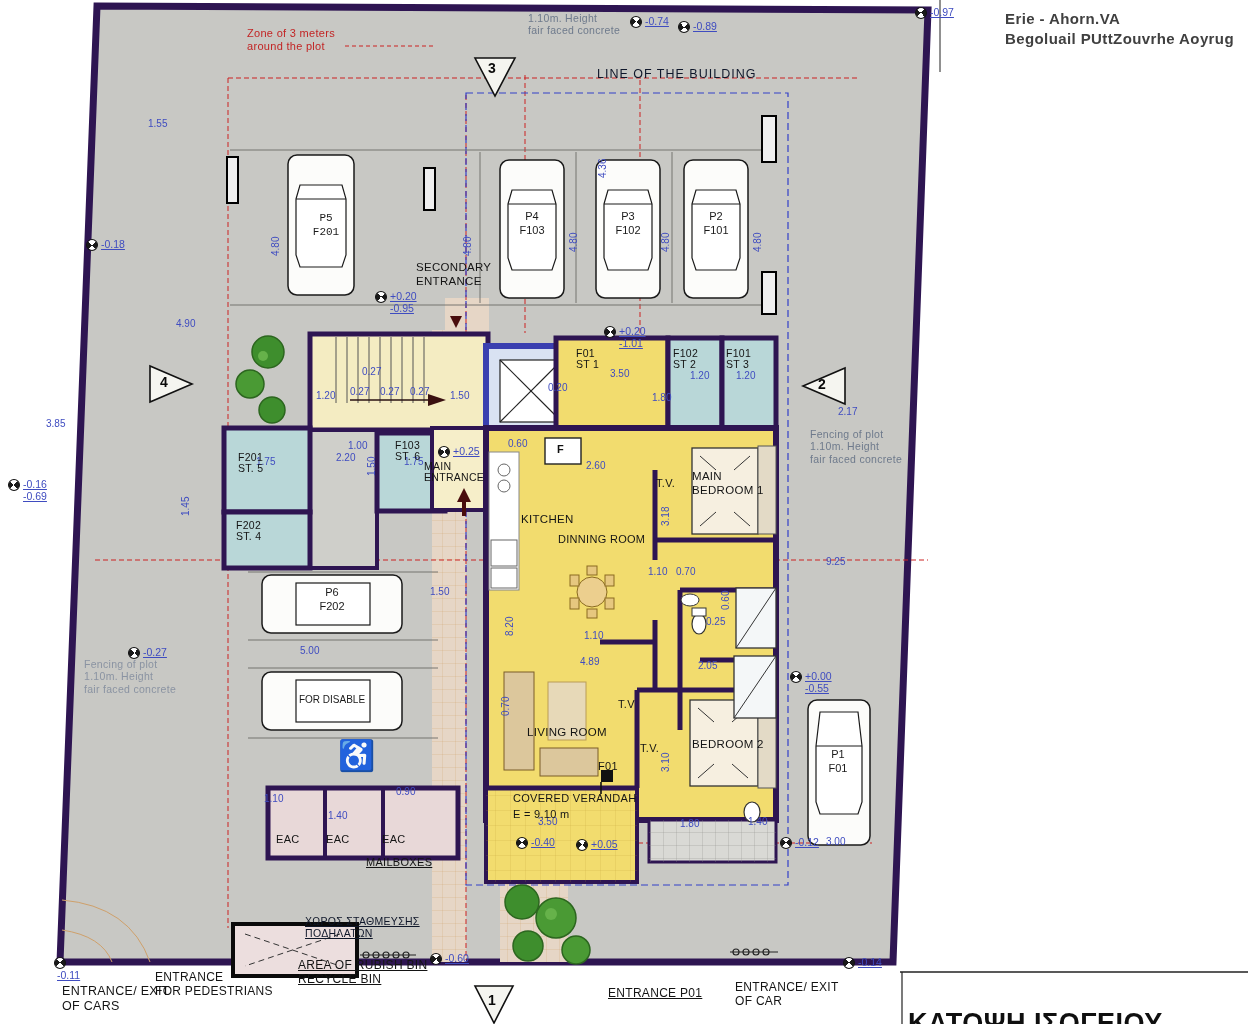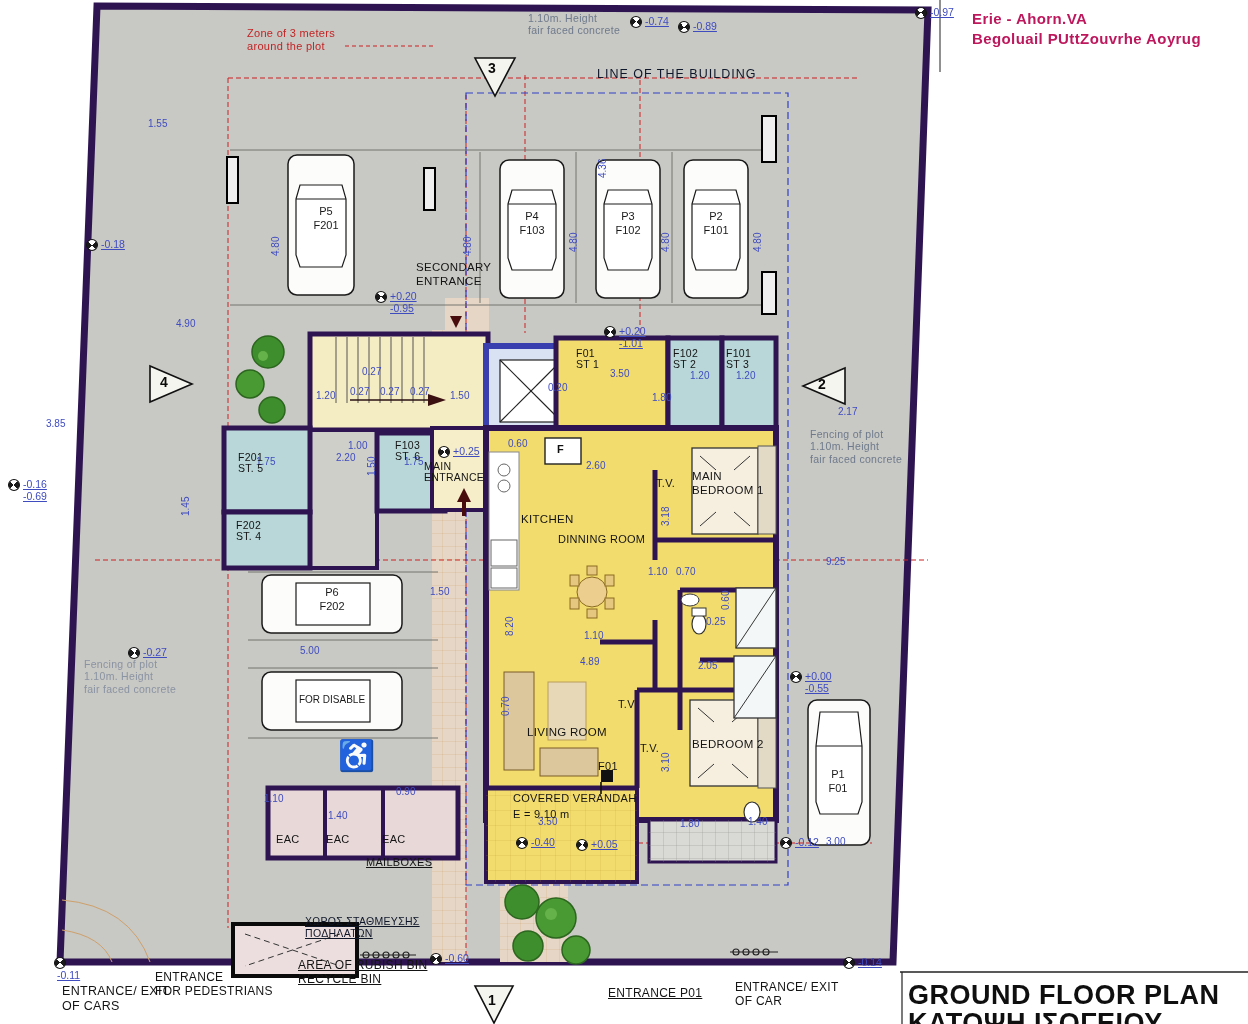--- a/index.html
+++ b/index.html
@@ -11,21 +11,21 @@
   .red{color:#c22525;font-size:11px;}
   .blue{color:#0f172a;}
   .grayt{color:#6e7a8c;font-size:10.5px;}
   .grayt2{color:#8a93a2;font-size:10.5px;}
   .lob{font-size:12.5px;letter-spacing:1px;}
   .room{font-size:11.5px;}
   .st{font-size:10.5px;line-height:1.05;}
   .underline{text-decoration:underline;}
   .carlbl{position:absolute;text-align:center;font-size:11px;color:#1a1a1a;white-space:pre-line;line-height:1.25;}
   .title1{font-size:27px;font-weight:700;color:#0f0f0f;letter-spacing:.5px;white-space:nowrap;}
-  .corner{font-size:15px;font-weight:700;color:#be185d;white-space:nowrap;letter-spacing:.4px;}
+  .corner{font-size:15px;font-weight:700;color:#404040;white-space:nowrap;letter-spacing:.4px;margin-left:33px;}
   .wheel{font-size:30px;color:#0a0a0a;}
   .ann{position:absolute;font-size:10px;color:#3f4cc0;white-space:pre-line;line-height:1.15;}
   .ann.k{color:#111;font-size:11px;font-weight:700;}
   .ann.lvl{display:flex;align-items:flex-start;}
   .ann.lvl .sym{width:10px;height:10px;border-radius:50%;border:1px solid #111;margin-top:1px;
      background:conic-gradient(#1a1a1a 0 25%, #ffffff 0 50%, #1a1a1a 0 75%, #ffffff 0);transform:rotate(45deg);flex:0 0 auto;}
   .ann.lvl .val{margin-left:3px;font-size:10.5px;color:#3f4cc0;text-decoration:underline;white-space:pre-line;}
   .trin{position:absolute;font-size:14px;font-weight:700;color:#0a0a0a;}
 </style>
 </head>
@@ -423,35 +423,34 @@
 RECYCLE BIN</div>
 
   <div class="lbl" style="left:62px;top:984px;font-size:12.5px;">ENTRANCE/ EXIT
 OF CARS</div>
   <div class="lbl" style="left:155px;top:970px;font-size:12px;">ENTRANCE
 FOR PEDESTRIANS</div>
   <div class="lbl underline" style="left:608px;top:986px;font-size:12px;">ENTRANCE P01</div>
   <div class="lbl" style="left:735px;top:980px;font-size:12px;">ENTRANCE/ EXIT
 OF CAR</div>
 
-  <div class="carlbl" style="left:288px;top:205px;width:76px;">P5
+  <div class="carlbl" style="left:288px;top:212px;width:76px;font-family:Liberation Mono, monospace;">P5
 F201</div>
   <div class="carlbl" style="left:500px;top:210px;width:64px;">P4
 F103</div>
   <div class="carlbl" style="left:596px;top:210px;width:64px;">P3
 F102</div>
   <div class="carlbl" style="left:684px;top:210px;width:64px;">P2
 F101</div>
-  <div class="carlbl" style="left:806px;top:748px;width:64px;margin-top:20px;">P1
+  <div class="carlbl" style="left:806px;top:748px;width:64px;">P1
 F01</div>
   <div class="carlbl" style="left:262px;top:586px;width:140px;">P6
 F202</div>
   <div class="carlbl" style="left:262px;top:694px;width:140px;font-size:10px;">FOR DISABLE</div>
 
   <div class="lbl wheel" style="left:338px;top:738px;">♿</div>
 
-  <div class="lbl title1" style="left:908px;top:980px;">GROUND FLOOR PLAN</div>
   <div class="lbl title1" style="left:908px;top:1008px;">ΚΑΤΟΨΗ ΙΣΟΓΕΙΟΥ</div>
   <div class="lbl corner" style="left:972px;top:10px;">Erie - Ahorn.VA</div>
   <div class="lbl corner" style="left:972px;top:30px;">Begoluail PUttZouvrhe Aoyrug</div>
 </div>
 
 </div>
 
 </body></html>

